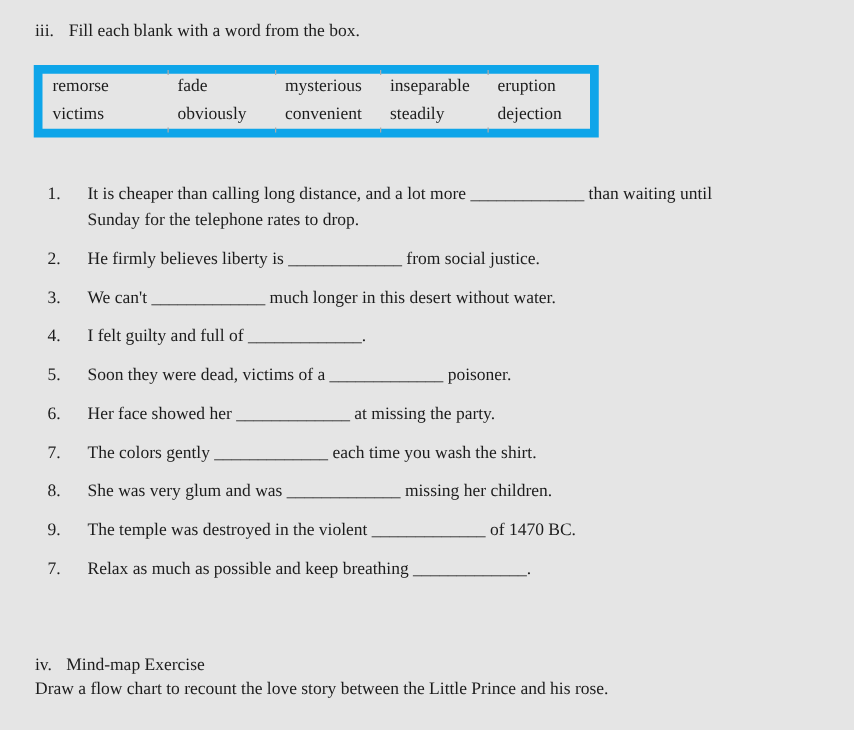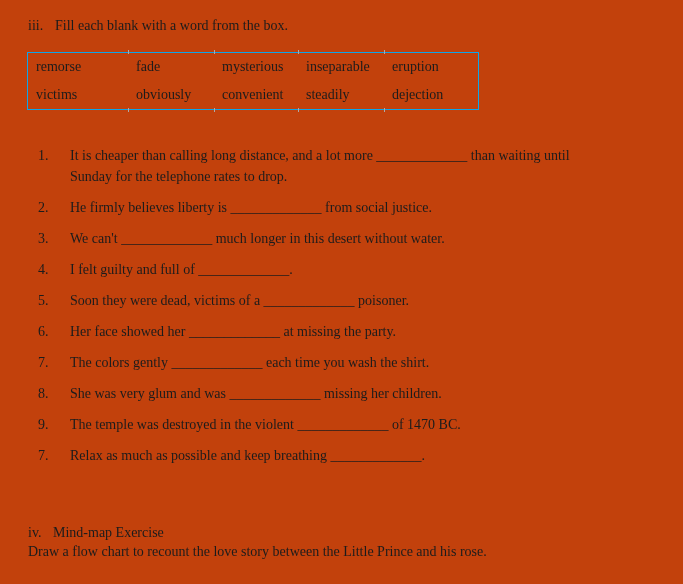--- a/index.html
+++ b/index.html
@@ -4,21 +4,21 @@
 <style>
   html, body {
     margin: 0;
     padding: 0;
     background: #ffffff;
   }
   .page {
     position: relative;
     width: 683px;
     height: 584px;
-    background: #c2410c;
+    background: #e5e5e5;
     font-family: "Liberation Serif", "DejaVu Serif", serif;
     font-size: 14px;
     color: #1c1c1c;
     overflow: hidden;
   }
   .heading {
     position: absolute;
     left: 28px;
     display: flex;
     line-height: 21px;
@@ -29,21 +29,21 @@
   .heading .num { display: inline-block; }
   .heading-iii .num { width: 27px; }
   .heading-iv  .num { width: 25px; }
 
   .word-box {
     position: absolute;
     left: 27px;
     top: 52px;
     width: 452px;
     height: 58px;
-    border: 1px solid #0ea5e9;
+    border: 7px solid #0ea5e9;
     display: grid;
     grid-template-columns: 100px 86px 84px 86px 1fr;
     grid-template-rows: 1fr 1fr;
     box-sizing: border-box;
   }
   .word-box .cell {
     display: flex;
     align-items: center;
     padding-left: 8px;
     white-space: nowrap;

